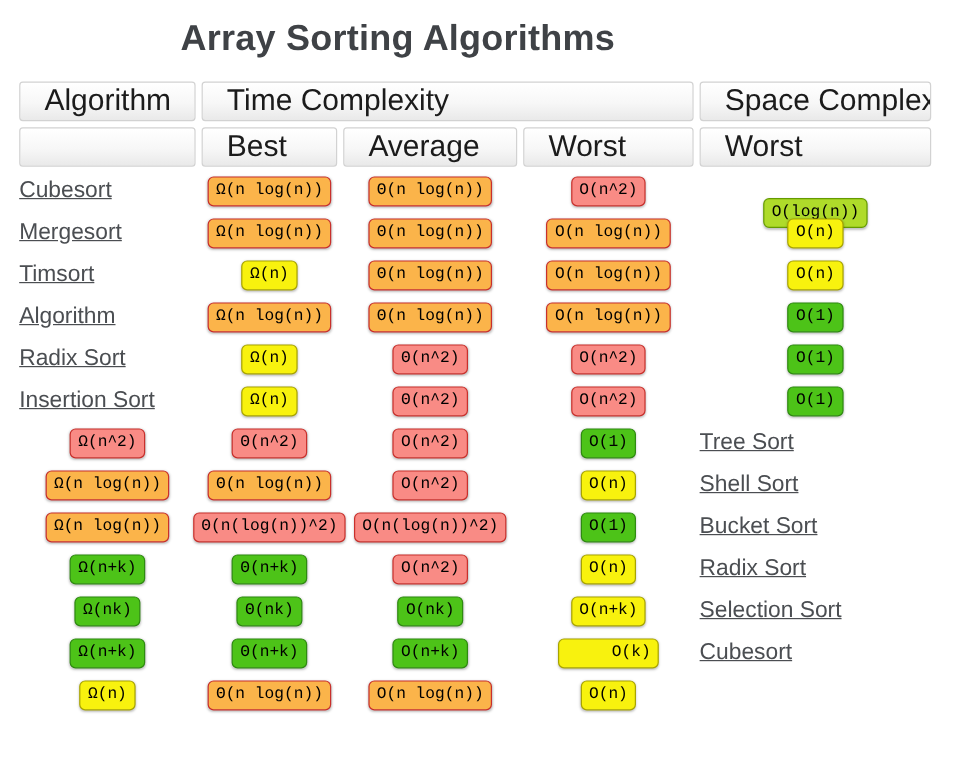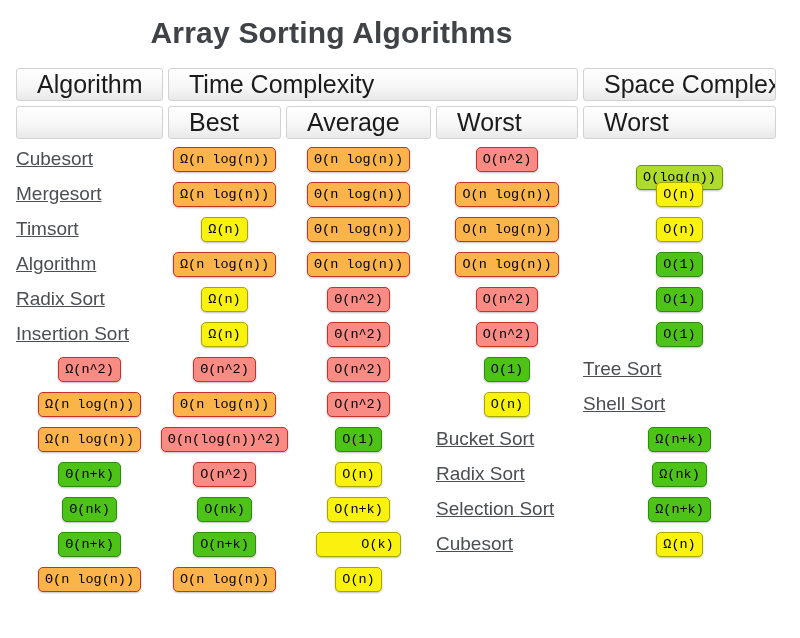--- a/index.html
+++ b/index.html
@@ -223,20 +223,23 @@
   <div class="namecell">
     <a>Shell Sort</a>
   </div>
   <div class="badgecell">
         <span class="badge" style="background: rgb(251, 180, 74); border-color: rgb(201, 48, 44);">Ω(n log(n))</span>
       </div>
   <div class="badgecell">
         <span class="badge" style="background: rgb(249, 139, 133); border-color: rgb(201, 48, 44);">Θ(n(log(n))^2)</span>
       </div>
   <div class="badgecell">
+        <span class="badge" style="background: rgb(249, 139, 133); border-color: rgb(201, 48, 44);">O(n(log(n))^2)</span>
+      </div>
+  <div class="badgecell">
         <span class="badge" style="background: rgb(77, 195, 24); border-color: rgb(46, 139, 16);">O(1)</span>
       </div>
 
   <div class="namecell">
     <a>Bucket Sort</a>
   </div>
   <div class="badgecell">
         <span class="badge" style="background: rgb(77, 195, 24); border-color: rgb(46, 139, 16);">Ω(n+k)</span>
       </div>
   <div class="badgecell">

